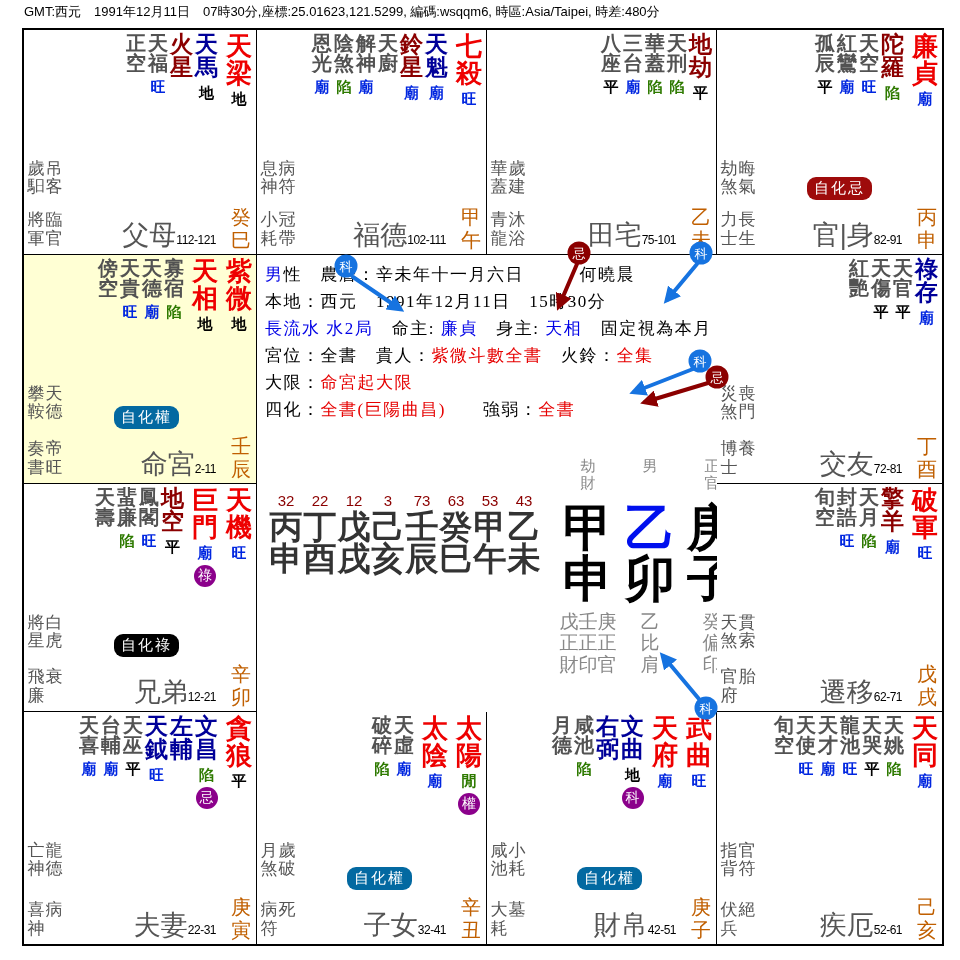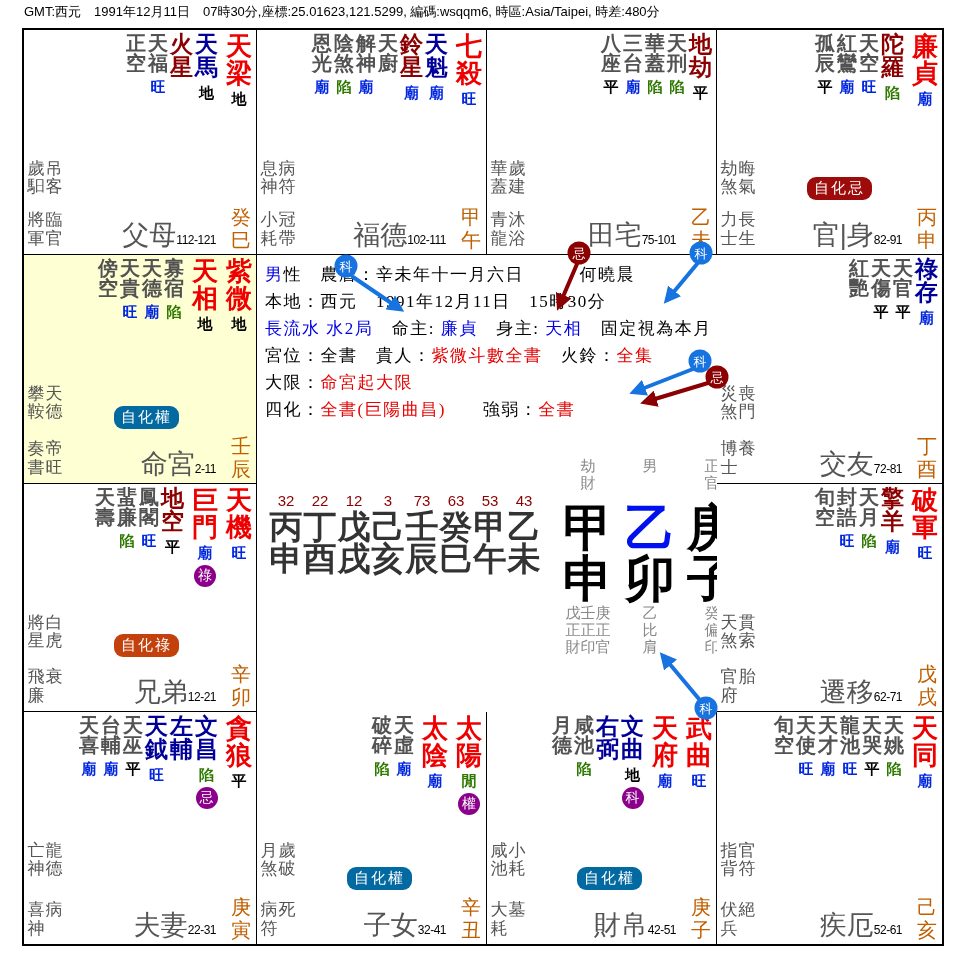--- a/index.html
+++ b/index.html
@@ -17,40 +17,40 @@
   .scol.malefic{width:25px;color:#8b0000;} .scol.malefic .schar{font-size:23px;}
   .scol.major{width:28px;color:#ee0000;margin-left:6px;} .scol.major .schar{font-size:26px;}
   .bright{font-size:15px;font-weight:bold;margin-top:5px;line-height:1;}
   .bright.b{color:#0026e0;} .bright.g{color:#2e7a00;} .bright.k{color:#000;}
   .sbadge{width:22px;height:22px;border-radius:50%;background:#8B008B;color:#fff;font-size:14px;line-height:22px;text-align:center;margin:5px auto 0;font-family:"Liberation Serif",serif;}
   .side{position:absolute;left:3px;display:flex;color:#555;}
   .side.up{top:130px;} .side.low{bottom:6px;}
   .sword{width:18px;text-align:center;}
   .sword div{font-size:17px;line-height:1.08;}
   .selfhua{position:absolute;left:78px;bottom:54px;color:#fff;font-family:"Liberation Serif",serif;font-size:15px;padding:2px 7px;border-radius:9px;letter-spacing:2px;white-space:nowrap;margin-left:12px;}
-  .sh-ji{background:#9e0b0b;} .sh-quan{background:#0369a1;} .sh-lu{background:#c2410c;}
+  .sh-ji{background:#9e0b0b;} .sh-quan{background:#0369a1;} .sh-lu{background:#000000;}
   .prow{position:absolute;bottom:5px;right:40px;display:flex;align-items:flex-end;white-space:nowrap;}
   .pname{font-size:27px;color:#555;line-height:1;}
   .prange{font-size:12px;color:#000;margin-bottom:2px;letter-spacing:-0.5px;}
   .ganzhi{position:absolute;right:4px;bottom:3px;color:#c05f00;font-family:"Liberation Serif",serif;font-size:20px;line-height:1.12;text-align:center;width:22px;}
   .center{position:absolute;background:#fff;overflow:hidden;}
   .info{padding:6px 0 0 8px;font-family:"Liberation Serif",serif;font-size:17px;line-height:27px;letter-spacing:1.5px;white-space:nowrap;}
   .c-black{color:#000;} .c-blue{color:#0000e6;} .c-red{color:#e60000;}
   .bazi{position:absolute;left:12px;top:200px;right:2px;bottom:2px;display:flex;align-items:flex-start;}
   .luck{display:flex;flex-direction:row;margin-top:37px;}
   .luckrow{display:flex;}
   .lp{width:34px;text-align:center;margin-bottom:2px;}
   .lp .age{font-size:15px;color:#8b0000;height:19px;}
   .lp .g{font-size:33px;font-weight:bold;color:#333;line-height:0.98;}
   .pillars{display:flex;margin-left:16px;}
   .pl{width:62px;text-align:center;}
   .pl .lab{height:46px;font-size:15px;color:#888;line-height:1.15;padding-top:2px;}
   .pl .stem,.pl .branch{font-size:50px;line-height:1.02;font-weight:bold;color:#000;}
   .pl .stem.blue{color:#0010ee;}
-  .pl .hid{font-size:15px;color:#888;line-height:1.12;}
+  .pl .hid{margin-top:6px;font-size:19px;color:#888;line-height:1.12;}
   .astro{margin-left:4px;margin-top:16px;width:36px;text-align:center;color:#888;}
   .astro .alab{font-size:15px;line-height:1.2;}
   .astro .aval{font-size:24px;line-height:1.15;}
   .astro .aval.hi{color:#000;font-size:34px;font-weight:bold;line-height:1.1;}
   svg.arrows{position:absolute;left:0;top:0;pointer-events:none;}
 </style>
 </head>
 <body>
 
 <div class="header">GMT:西元　1991年12月11日　07時30分,座標:25.01623,121.5299, 編碼:wsqqm6, 時區:Asia/Taipei, 時差:480分</div>

